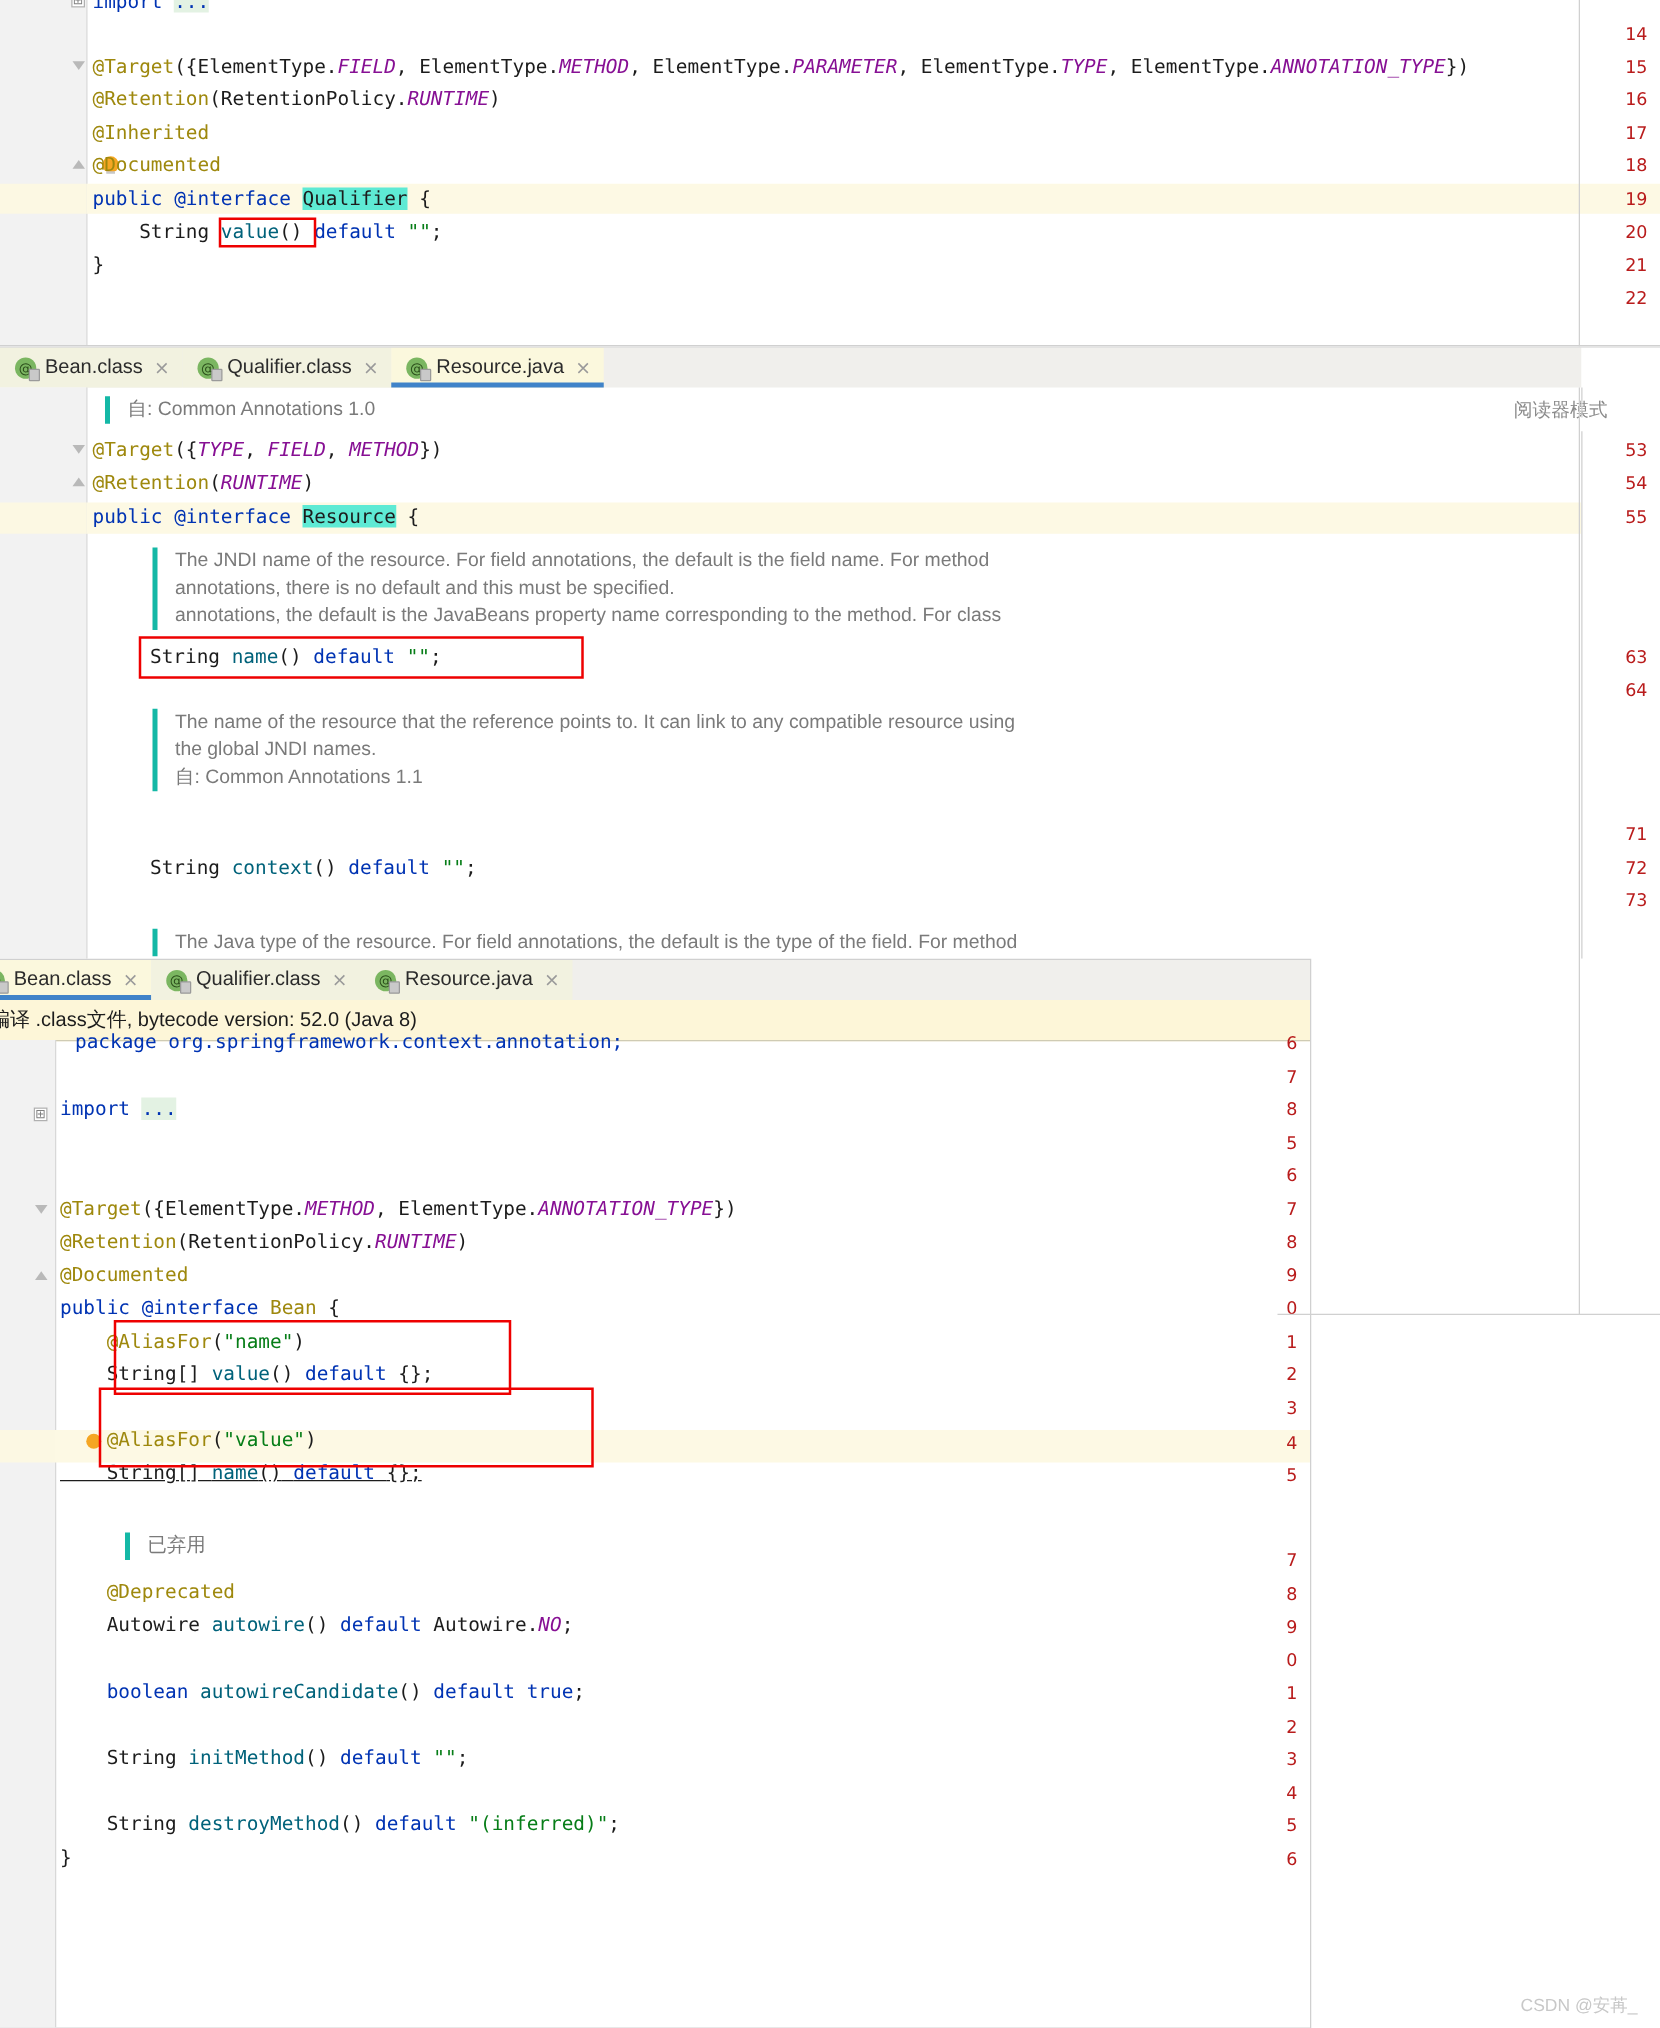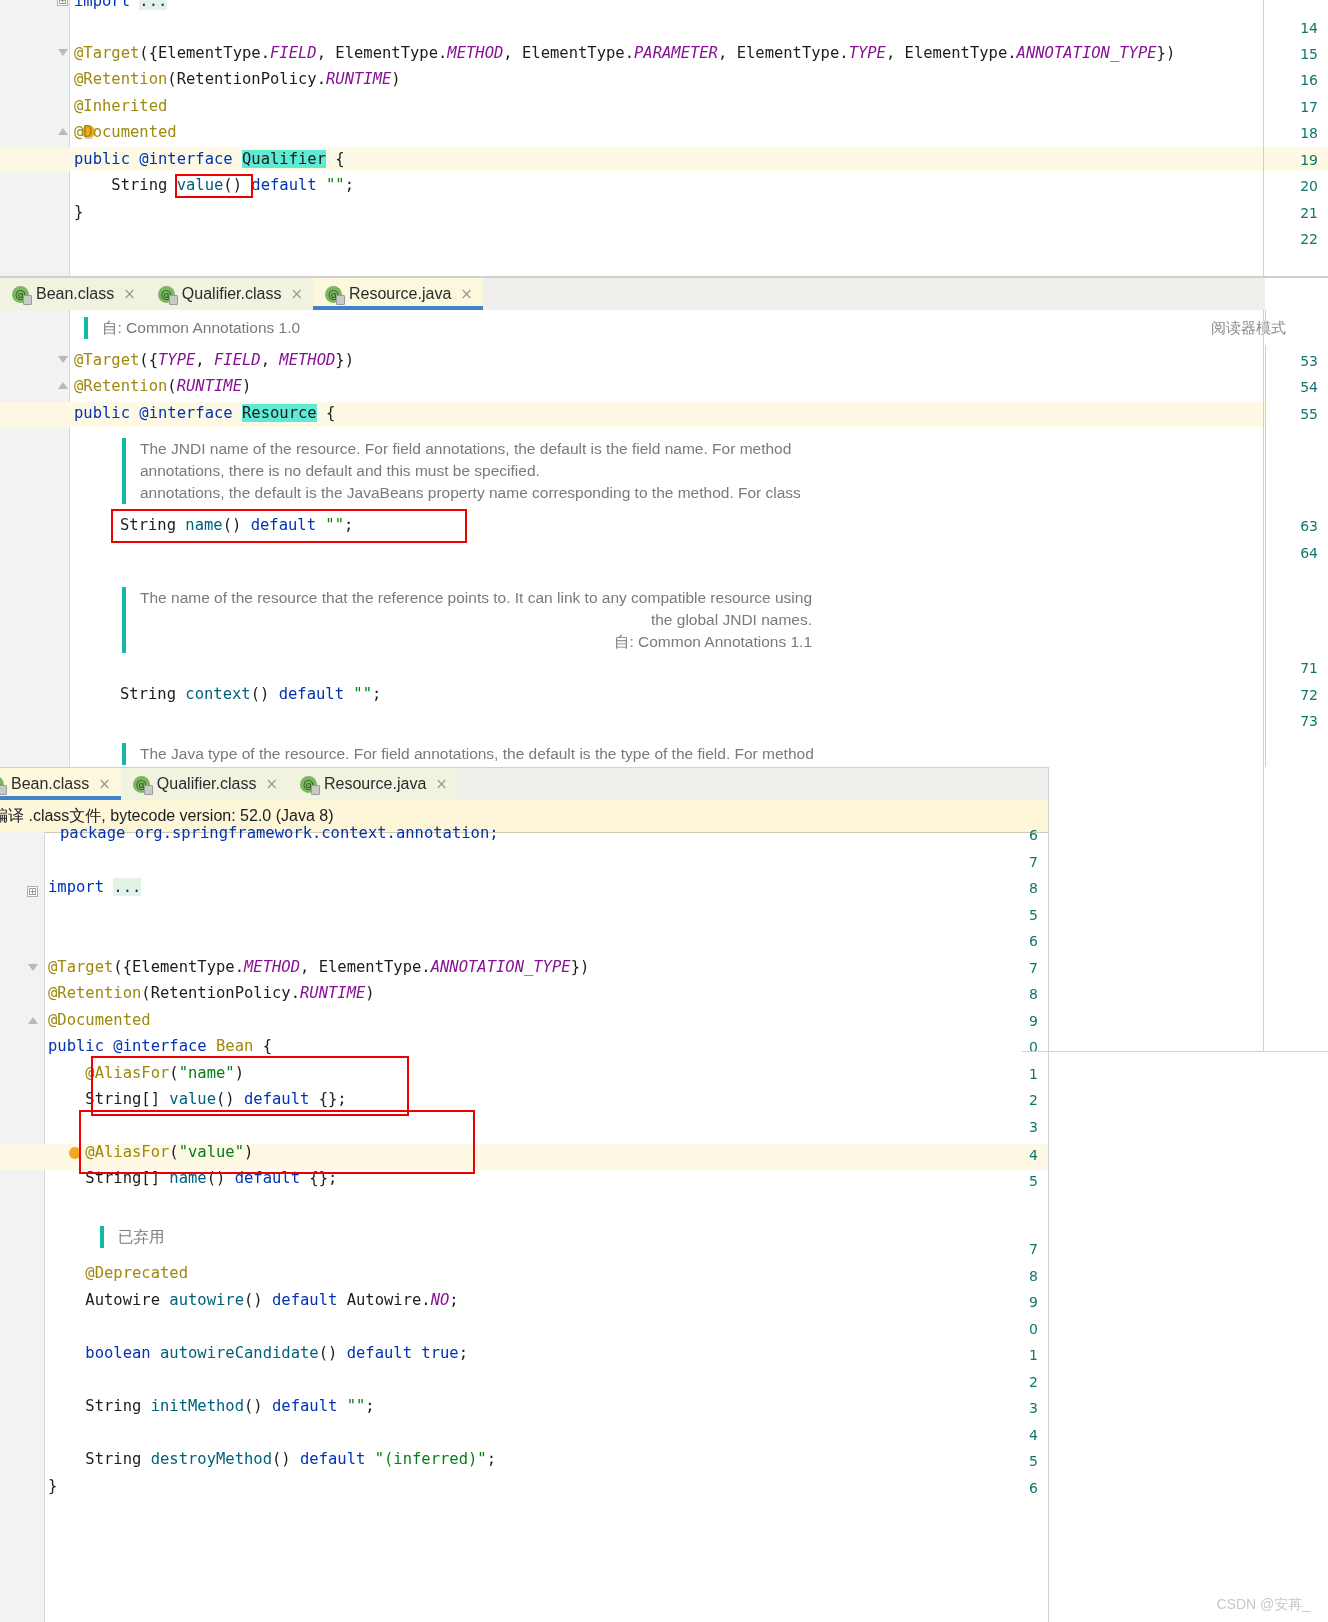--- a/index.html
+++ b/index.html
@@ -5,21 +5,21 @@
   html,body{margin:0;padding:0;}
   body{
     width:1328px;height:1622px;background:#ffffff;
     font-family:"Liberation Sans",sans-serif;
     position:relative;overflow:hidden;
   }
   .panel{position:absolute;overflow:hidden;background:#ffffff;}
 
   
   .gutter{position:absolute;top:0;bottom:0;background:#f2f2f2;}
-  .gutter-line{position:absolute;right:10px;color:#0f766e;
+  .gutter-line{position:absolute;right:10px;color:#b91c1c;
     font-family:"DejaVu Sans",sans-serif;font-size:14px;text-align:right;
     white-space:nowrap;}
   .gutter-sep{position:absolute;top:0;bottom:0;width:1px;background:#d8d8d8;}
 
   
   .code{position:absolute;font-family:"DejaVu Sans Mono","Liberation Mono",monospace;
     font-size:15.5px;white-space:pre;color:#1c1c1c;letter-spacing:0px;}
   .kw{color:#0033b3;}
   .ann{color:#9e880d;}
   .meth{color:#00627a;}
@@ -190,21 +190,21 @@
   <div class="docblk" style="left:122px;top:161px;">
     <div class="doctxt">The JNDI name of the resource. For field annotations, the default is the field name. For method</div>
     <div class="doctxt">annotations, there is no default and this must be specified.</div>
     <div class="doctxt">annotations, the default is the JavaBeans property name corresponding to the method. For class</div>
   </div>
 
   <div class="code" style="left:120px;top:239px;"><span class="plain">String </span><span class="meth">name</span><span class="plain">()</span> <span class="kw">default</span> <span class="str">""</span><span class="plain">;</span></div>
 
   <div class="redbox" style="left:111px;top:232px;width:356px;height:34px;"></div>
 
-  <div class="docblk" style="left:122px;top:310px;text-align:right;">
+  <div class="docblk" style="left:122px;top:290px;">
     <div class="doctxt">The name of the resource that the reference points to. It can link to any compatible resource using</div>
     <div class="doctxt">the global JNDI names.</div>
     <div class="doctxt">自: Common Annotations 1.1</div>
   </div>
 
   <div class="code" style="left:120px;top:408px;"><span class="plain">String </span><span class="meth">context</span><span class="plain">()</span> <span class="kw">default</span> <span class="str">""</span><span class="plain">;</span></div>
 
   <div class="docblk" style="left:122px;top:466px;">
     <div class="doctxt">The Java type of the resource. For field annotations, the default is the type of the field. For method</div>
   </div>
@@ -281,21 +281,21 @@
   <div class="code" style="left:48px;top:243px;"><span class="ann">@Documented</span></div>
 
   <div class="code" style="left:48px;top:269px;"><span class="kw">public</span> <span class="kw">@interface</span> <span class="ann">Bean</span> <span class="plain">{</span></div>
 
   <div class="code" style="left:48px;top:296px;"><span class="plain">    </span><span class="ann">@AliasFor</span><span class="plain">(</span><span class="str">"name"</span><span class="plain">)</span></div>
 
   <div class="code" style="left:48px;top:322px;"><span class="plain">    String[] </span><span class="meth">value</span><span class="plain">()</span> <span class="kw">default</span> <span class="plain">{};</span></div>
 
   <div class="code" style="left:48px;top:375px;"><span class="plain">    </span><span class="ann">@AliasFor</span><span class="plain">(</span><span class="str">"value"</span><span class="plain">)</span></div>
 
-  <div class="code" style="left:48px;top:401px;"><span class="plain">    String[] </span><span class="meth">name</span><span class="plain">()</span> <span class="kw">default</span> <span class="plain">{};</span></div>
+  <div class="code" style="left:48px;top:401px;text-decoration:underline;"><span class="plain">    String[] </span><span class="meth">name</span><span class="plain">()</span> <span class="kw">default</span> <span class="plain">{};</span></div>
 
   <div class="docblk" style="left:100px;top:458px;">
     <div class="doctxt">已弃用</div>
   </div>
 
   <div class="code" style="left:48px;top:496px;"><span class="plain">    </span><span class="ann">@Deprecated</span></div>
 
   <div class="code" style="left:48px;top:523px;"><span class="plain">    Autowire </span><span class="meth">autowire</span><span class="plain">()</span> <span class="kw">default</span> <span class="plain">Autowire.</span><span class="stat">NO</span><span class="plain">;</span></div>
 
   <div class="code" style="left:48px;top:576px;"><span class="plain">    </span><span class="kw">boolean</span><span class="plain"> </span><span class="meth">autowireCandidate</span><span class="plain">()</span> <span class="kw">default</span> <span class="kw">true</span><span class="plain">;</span></div>

